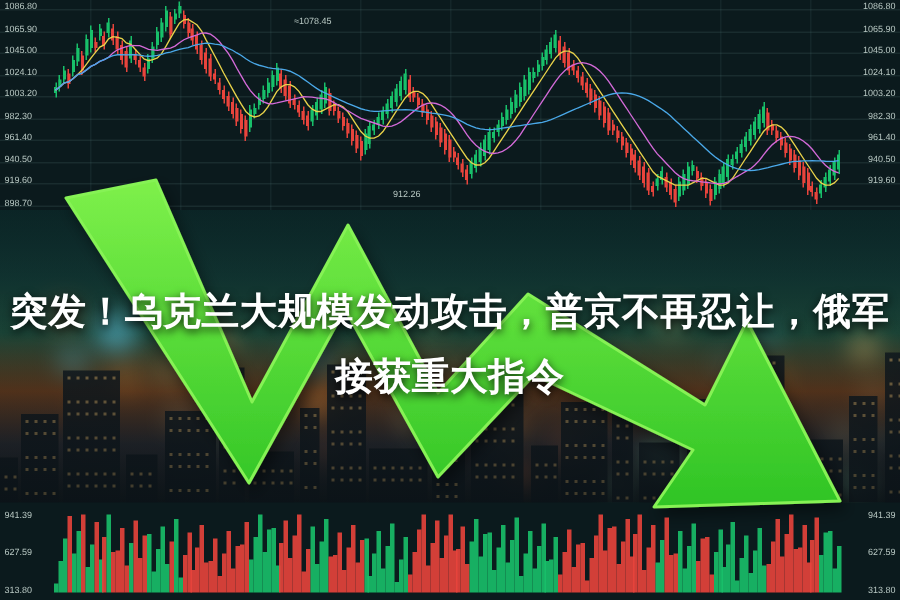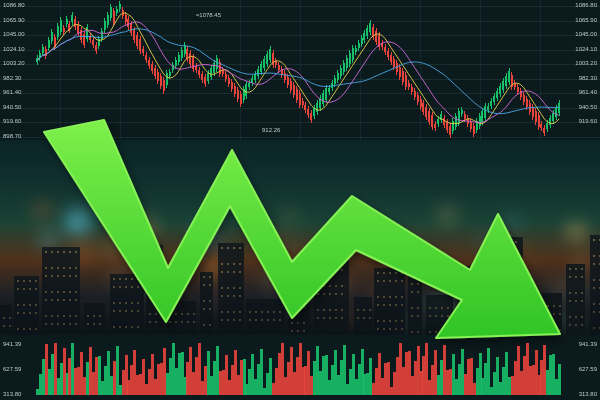--- a/index.html
+++ b/index.html
@@ -1127,20 +1127,21 @@
       </linearGradient>
       <filter id="ash" x="-20%" y="-20%" width="150%" height="150%">
         <feDropShadow dx="3" dy="5" stdDeviation="5" flood-color="#000" flood-opacity="0.45"></feDropShadow>
       </filter>
     </defs>
     <g filter="url(#ash)">
       <path d="M44,132 L104,120 L168,268 L232,150 L292,262 L352,196 L470,270 L498,214 L560,334 L436,338 L462,300 L356,250 L292,318 L230,206 L166,322 Z" fill="url(#ag)" stroke="#86f255" stroke-width="2" stroke-linejoin="round"></path>
     </g>
   </svg>
 
+  <div class="headline">突发！乌克兰大规模发动攻击，普京不再忍让，俄军接获重大指令</div>
 
 <div style="position: absolute; left: 0px; top: 343px; width: 600px; height: 52px;">
       <div id="vollayer" style="position: absolute; left: 0px; bottom: 0px; width: 600px; height: 52px;">
         <div class="vol" style="left: 36px; height: 6px; background: rgb(24, 192, 106); opacity: 0.9;"></div>
         <div class="vol" style="left: 38.95px; height: 21px; background: rgb(24, 192, 106); opacity: 0.9;"></div>
         <div class="vol" style="left: 41.9px; height: 36px; background: rgb(24, 192, 106); opacity: 0.9;"></div>
         <div class="vol" style="left: 44.85px; height: 51px; background: rgb(232, 68, 60); opacity: 0.9;"></div>
         <div class="vol" style="left: 47.8px; height: 26px; background: rgb(24, 192, 106); opacity: 0.9;"></div>
         <div class="vol" style="left: 50.75px; height: 41px; background: rgb(24, 192, 106); opacity: 0.9;"></div>
         <div class="vol" style="left: 53.7px; height: 52px; background: rgb(232, 68, 60); opacity: 0.9;"></div>

